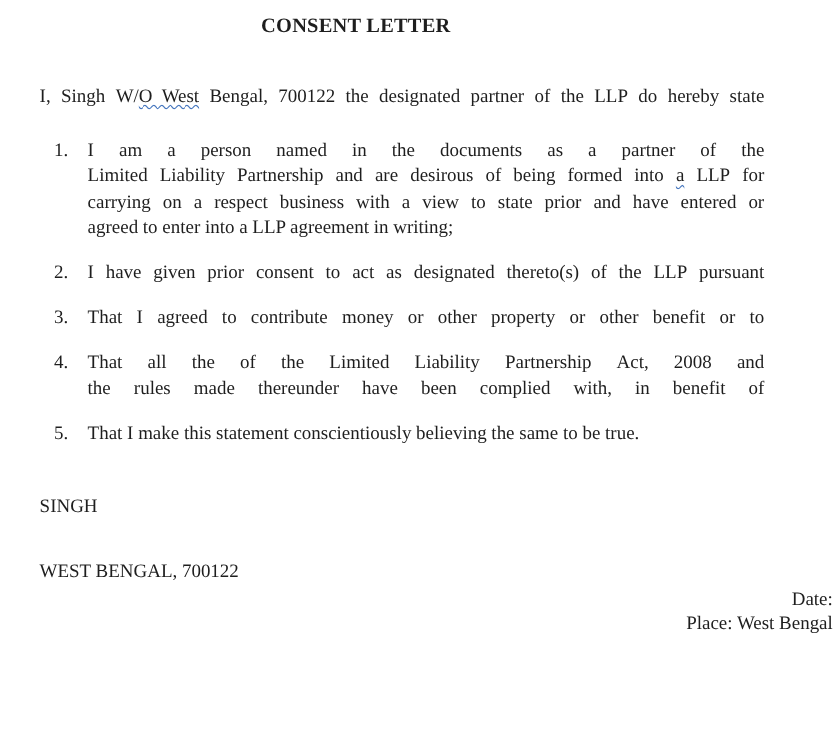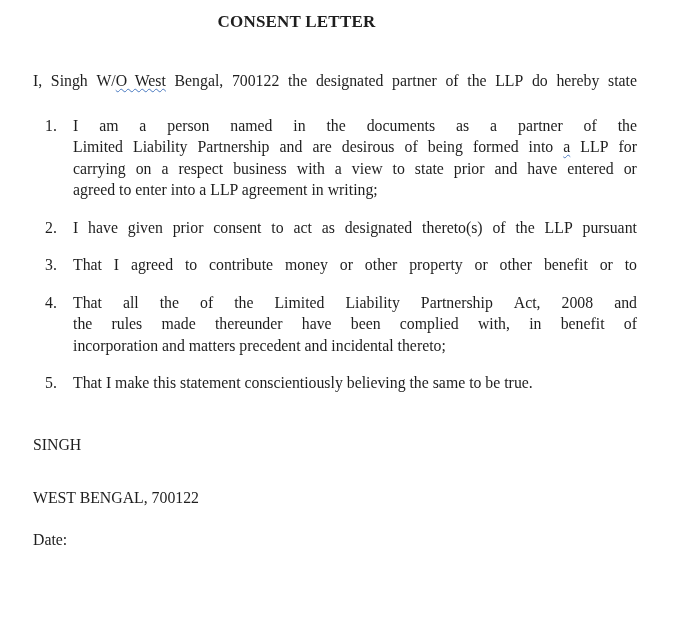--- a/index.html
+++ b/index.html
@@ -43,21 +43,21 @@
     position: relative;
     width: 604px;
     box-sizing: border-box;
     padding-left: 40px;
     margin-bottom: 16px;
   }
   ol.statements .num { position: absolute; left: 12px; top: 0; }
   .lines { width: 564px; }
   .sig-name { margin-top: 40px; }
   .sig-addr { margin-top: 32px; }
-  .dateplace { margin-top: 21px; line-height: 20px; }
+  .dateplace { margin-top: 3px; line-height: 20px; text-align: right; }
 </style>
 </head>
 <body>
 
 <div class="page">
   <div class="title">CONSENT LETTER</div>
   <div class="opening">
       <div class="tline just">
         <span class="w">I,</span>
         <span class="w">Singh</span>
@@ -193,28 +193,28 @@
             <span class="w">made</span>
             <span class="w">thereunder</span>
             <span class="w">have</span>
             <span class="w">been</span>
             <span class="w">complied</span>
             <span class="w">with,</span>
             <span class="w">in</span>
             <span class="w">benefit</span>
             <span class="w">of</span>
           </div>
-          <div class="tline last">incorporation and matters precedent and incidental thereto;</div>
         </div>
       </li>
       <li>
         <span class="num">5.</span>
         <div class="lines">
           <div class="tline last">That I make this statement conscientiously believing the same to be true.</div>
         </div>
       </li>
     </ol>
   <div class="sig-name">SINGH</div>
   <div class="sig-addr">WEST BENGAL, 700122</div>
   <div class="dateplace">
     <div>Date:</div>
+    <div>Place: West Bengal</div>
   </div>
 </div>
 
 </body></html>

